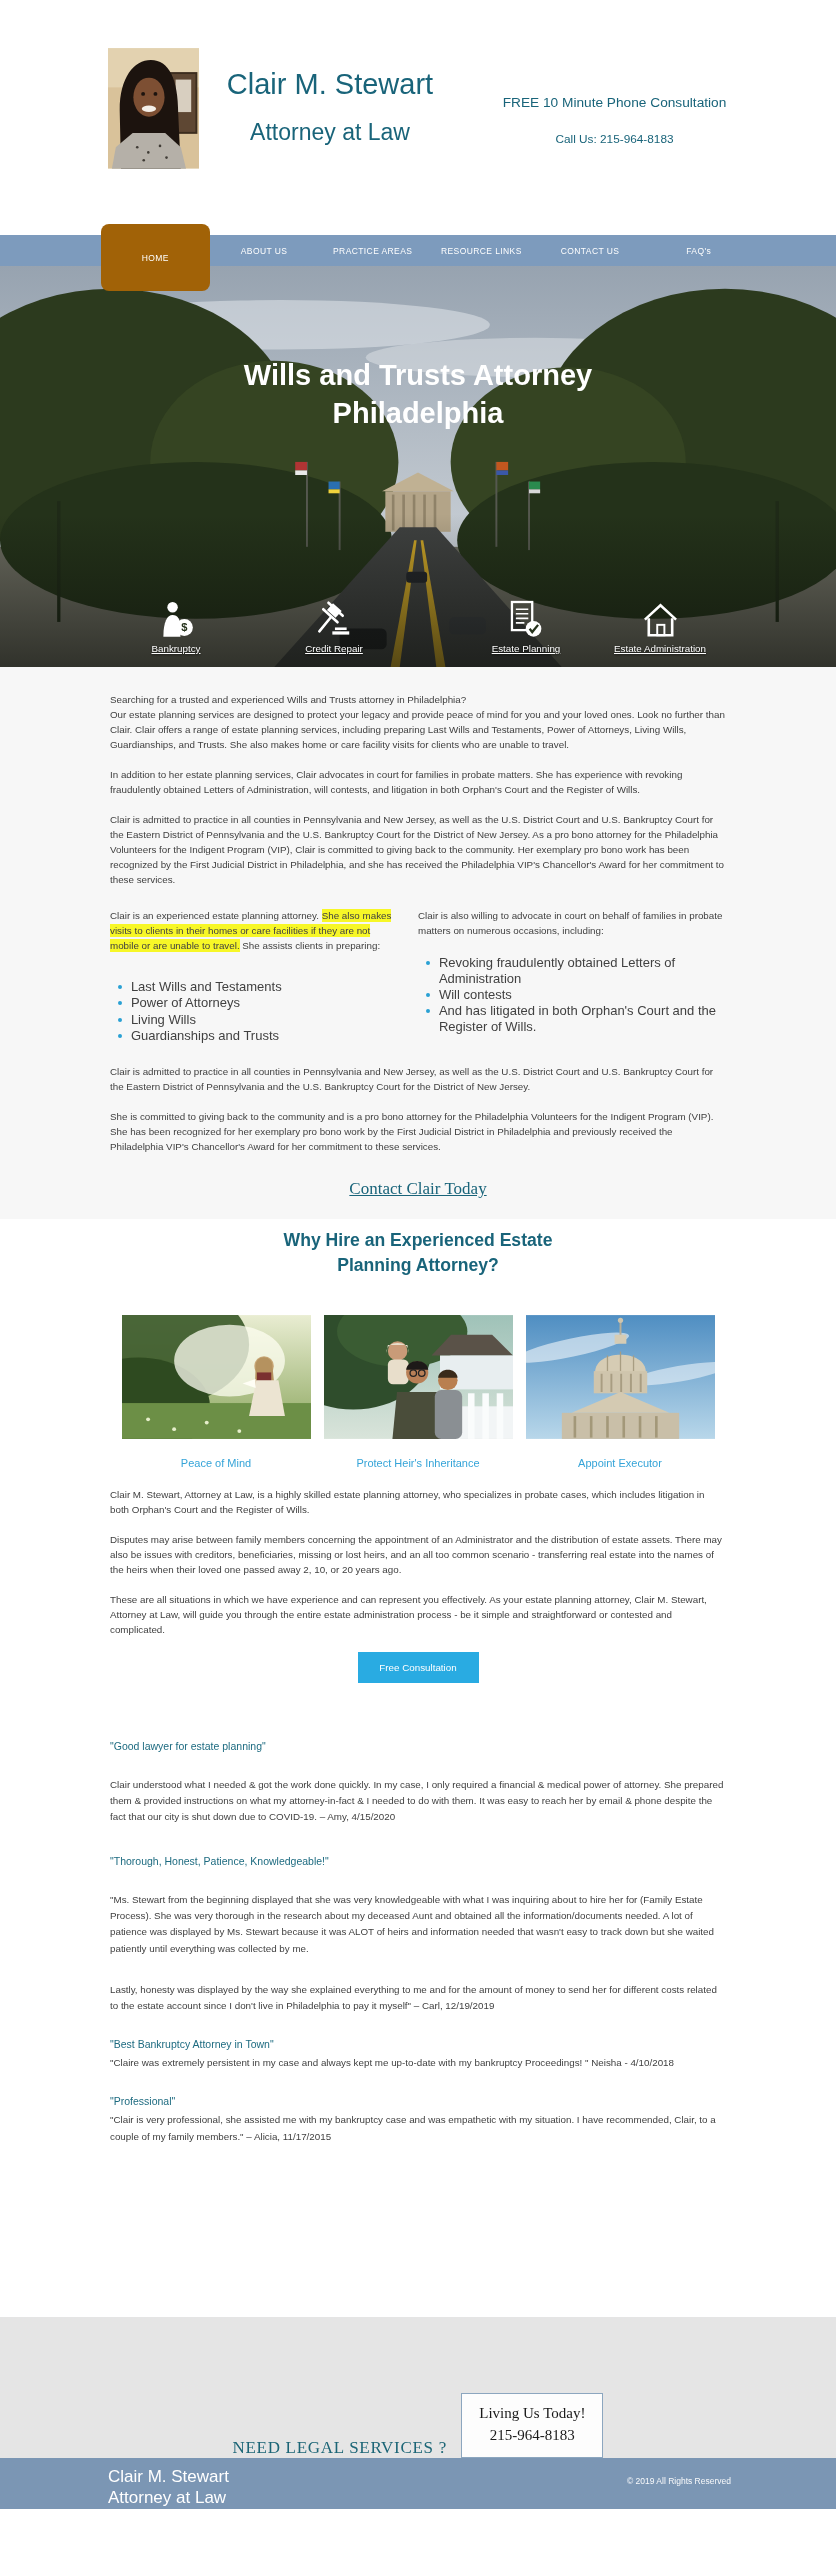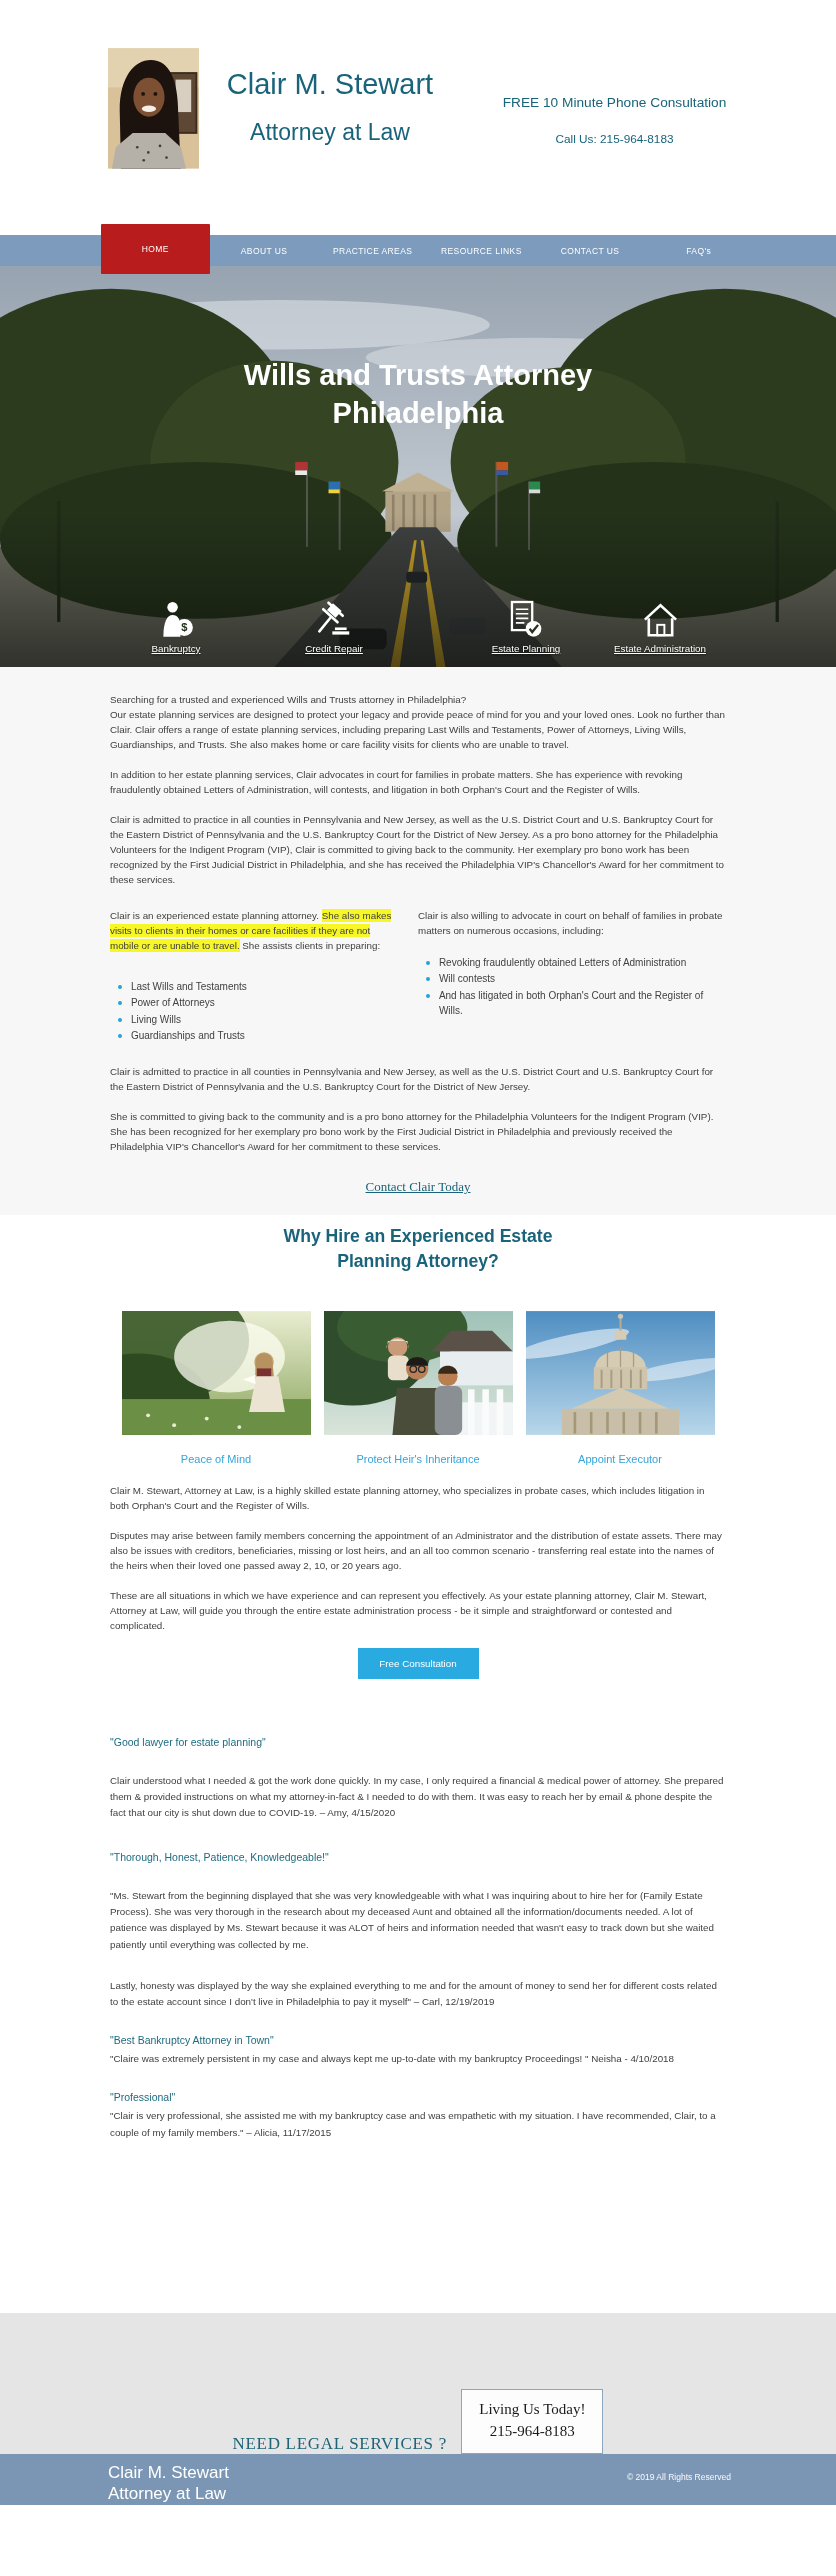--- a/index.html
+++ b/index.html
@@ -13,21 +13,21 @@
   .title-block .subtitle{margin-top:18.3px;font-size:23px;}
   .promo-block{position:absolute;left:474px;top:95px;width:281px;text-align:center;color:#19647a;}
   .promo-block .promo{font-size:13.7px;}
   .promo-block .call-us{margin-top:21.6px;font-size:11.8px;}
 
   
   .nav{position:relative;height:31px;background:#7d9bbd;z-index:5;}
   .nav-inner{position:absolute;left:101px;top:0;width:652px;height:31px;display:flex;}
   .nav-item{flex:1;display:flex;align-items:center;justify-content:center;color:#fff;
     font-size:8.5px;letter-spacing:0.4px;text-decoration:none;cursor:pointer;}
-  .nav-item.active{background:#b91c1c;height:50px;margin-top:-11px;border-radius:1px;}
+  .nav-item.active{background:#a16207;height:67px;margin-top:-11px;border-radius:8px;}
 
   
   .hero{position:relative;height:401px;overflow:hidden;background:#8e9dad;}
   .hero svg.scene{position:absolute;inset:0;display:block;}
   .hero-title{position:absolute;top:91px;left:0;width:100%;margin:0;text-align:center;
     color:#fff;font-size:29px;font-weight:600;line-height:1.3;}
   .service{position:absolute;top:334px;transform:translateX(-50%);text-align:center;color:#fff;
     text-decoration:none;cursor:pointer;display:block;}
   .service .service-icon{display:block;height:39px;}
   .service .service-label{display:inline-block;margin-top:3.9px;font-size:9.8px;text-decoration:underline;
@@ -35,24 +35,24 @@
 
   
   .gray-section{background:#f7f7f7;padding:25px 110px 19.6px 110px;}
   .body-p{margin:0 0 15px 0;font-size:9.8px;line-height:15px;}
   mark{background:#f7f727;color:inherit;padding:0.7px 0;}
   .two-col{display:flex;margin-top:21px;margin-bottom:19.6px;}
   .col-left{width:308px;padding-right:26px;box-sizing:border-box;}
   .col-right{width:308px;}
   ul.bullets{list-style:none;margin:26px 0 0 5.2px;padding:0;}
   .col-right ul.bullets{margin-top:17px;}
-  ul.bullets li{position:relative;padding-left:15.7px;font-size:10px;line-height:15.7px;margin-bottom:0.7px;}
+  ul.bullets li{position:relative;padding-left:15.7px;font-size:13px;line-height:15.7px;margin-bottom:0.7px;}
   ul.bullets li::before{content:"";position:absolute;left:2.6px;top:5.9px;width:3.9px;height:3.9px;border-radius:50%;background:#2aa1d4;}
   .contact-link-wrap{text-align:center;margin-top:25px;}
-  .contact-link{font-family:"Liberation Serif",serif;font-size:13px;color:#19647a;text-decoration:underline;cursor:pointer;}
+  .contact-link{font-family:"Liberation Serif",serif;font-size:17px;color:#19647a;text-decoration:underline;cursor:pointer;}
 
   
   .why-section{background:#fff;padding:9.1px 110px 0 110px;height:464px;box-sizing:border-box;}
   .why-heading{margin:0;text-align:center;color:#19647a;font-size:17.6px;font-weight:bold;line-height:1.45;}
   .cards{display:flex;justify-content:center;gap:13px;margin-top:36px;}
   .card{margin:0;width:189px;}
   .card-img{width:189px;height:124px;overflow:hidden;}
   .card figcaption{margin-top:14.4px;text-align:center;color:#35a4d8;font-size:11px;line-height:1.9;}
   .why-paras{margin-top:13px;}
   .btn-wrap{text-align:center;margin-top:7.8px;}

